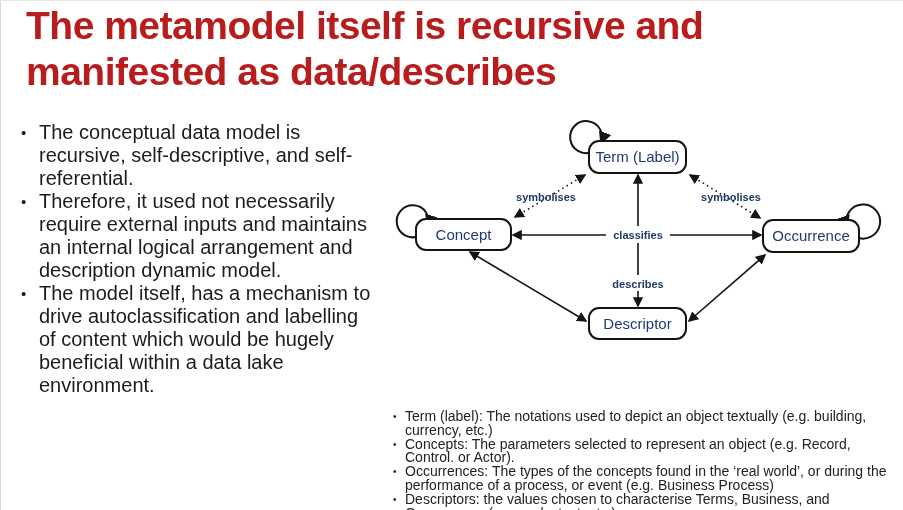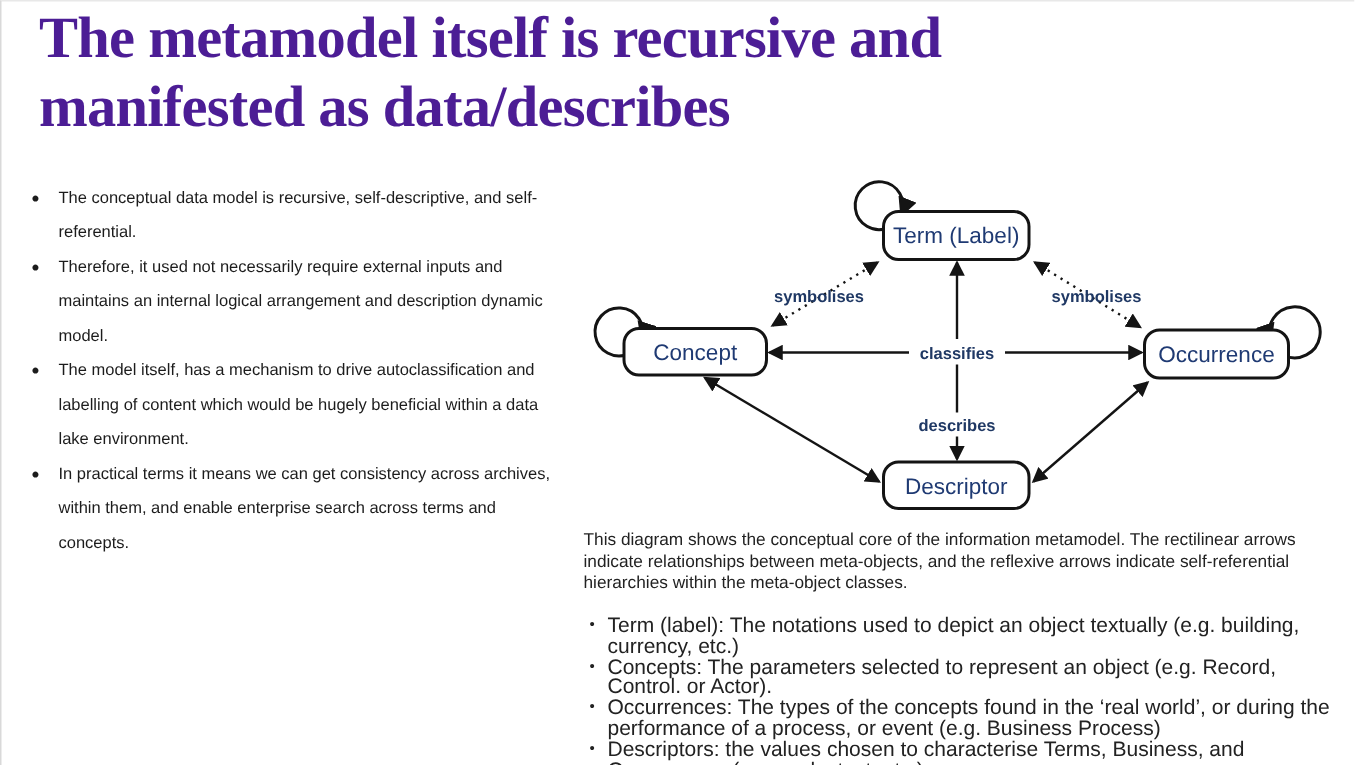--- a/index.html
+++ b/index.html
@@ -11,37 +11,37 @@
     background: #ffffff;
     border-left: 1px solid #d9d9d9;
     border-top: 1px solid #e8e8e8;
     overflow: hidden;
     font-family: "Liberation Sans", sans-serif;
   }
   .title {
     position: absolute;
     left: 25px; top: 2px;
     width: 790px;
-    font-family: Liberation Serif, serif;
+    font-family: Liberation Sans, sans-serif;
     font-weight: 700;
     font-size: 39px;
     line-height: 46px;
     letter-spacing: -0.5px;
-    color: #4c1d95;
+    color: #b91c1c;
   }
   .left-bullets {
     position: absolute;
     left: 16px; top: 120px;
     width: 358px;
     list-style: none;
   }
   .left-bullets li {
     position: relative;
     padding-left: 22px;
-    font-size: 11px;
+    font-size: 20px;
     line-height: 23px;
     color: #1c1c1c;
   }
   .left-bullets li::before {
     content: "\2022";
     position: absolute;
     left: 4px; top: 0;
     font-size: 15px;
     color: #1c1c1c;
   }
@@ -101,21 +101,20 @@
 <body>
 
 <div class="slide">
 
   <h1 class="title"><span>The metamodel itself is recursive and</span><br><span>manifested as data/describes</span></h1>
 
   <ul class="left-bullets">
     <li>The conceptual data model is recursive, self-descriptive, and self-referential.</li>
     <li>Therefore, it used not necessarily require external inputs and maintains an internal logical arrangement and description dynamic model.</li>
     <li>The model itself, has a mechanism to drive autoclassification and labelling of content which would be hugely beneficial within a data lake environment.</li>
-    <li>In practical terms it means we can get consistency across archives, within them, and enable enterprise search across terms and concepts.</li>
   </ul>
 
   <svg class="diagram-svg" viewBox="0 0 518 240">
     <defs>
       <marker id="arr" viewBox="0 0 10 10" refX="8.5" refY="5" markerWidth="6.5" markerHeight="6.5" orient="auto-start-reverse">
         <path d="M0,0 L10,5 L0,10 z" fill="#141414"></path>
       </marker>
     </defs>
 
     <path class="loop" d="M 206 41 A 16 16 0 1 1 215 32" marker-end="url(#arr)"></path>
@@ -147,21 +146,20 @@
     <g>
       <rect class="node-box" x="377" y="109" width="96" height="32" rx="10"></rect>
       <text class="node-label" x="425" y="130">Occurrence</text>
     </g>
     <g>
       <rect class="node-box" x="203" y="197" width="97" height="31" rx="10"></rect>
       <text class="node-label" x="251.5" y="218">Descriptor</text>
     </g>
   </svg>
 
-  <p class="caption">This diagram shows the conceptual core of the information metamodel. The rectilinear arrows indicate relationships between meta-objects, and the reflexive arrows indicate self-referential hierarchies within the meta-object classes.</p>
 
   <ul class="bottom-bullets">
     <li>Term (label): The notations used to depict an object textually (e.g. building, currency, etc.)</li>
     <li>Concepts: The parameters selected to represent an object (e.g. Record, Control. or Actor).</li>
     <li>Occurrences: The types of the concepts found in the ‘real world’, or during the performance of a process, or event (e.g. Business Process)</li>
     <li>Descriptors: the values chosen to characterise Terms, Business, and Occurrences (numerals, text, etc.).</li>
   </ul>
 
 </div>
 

